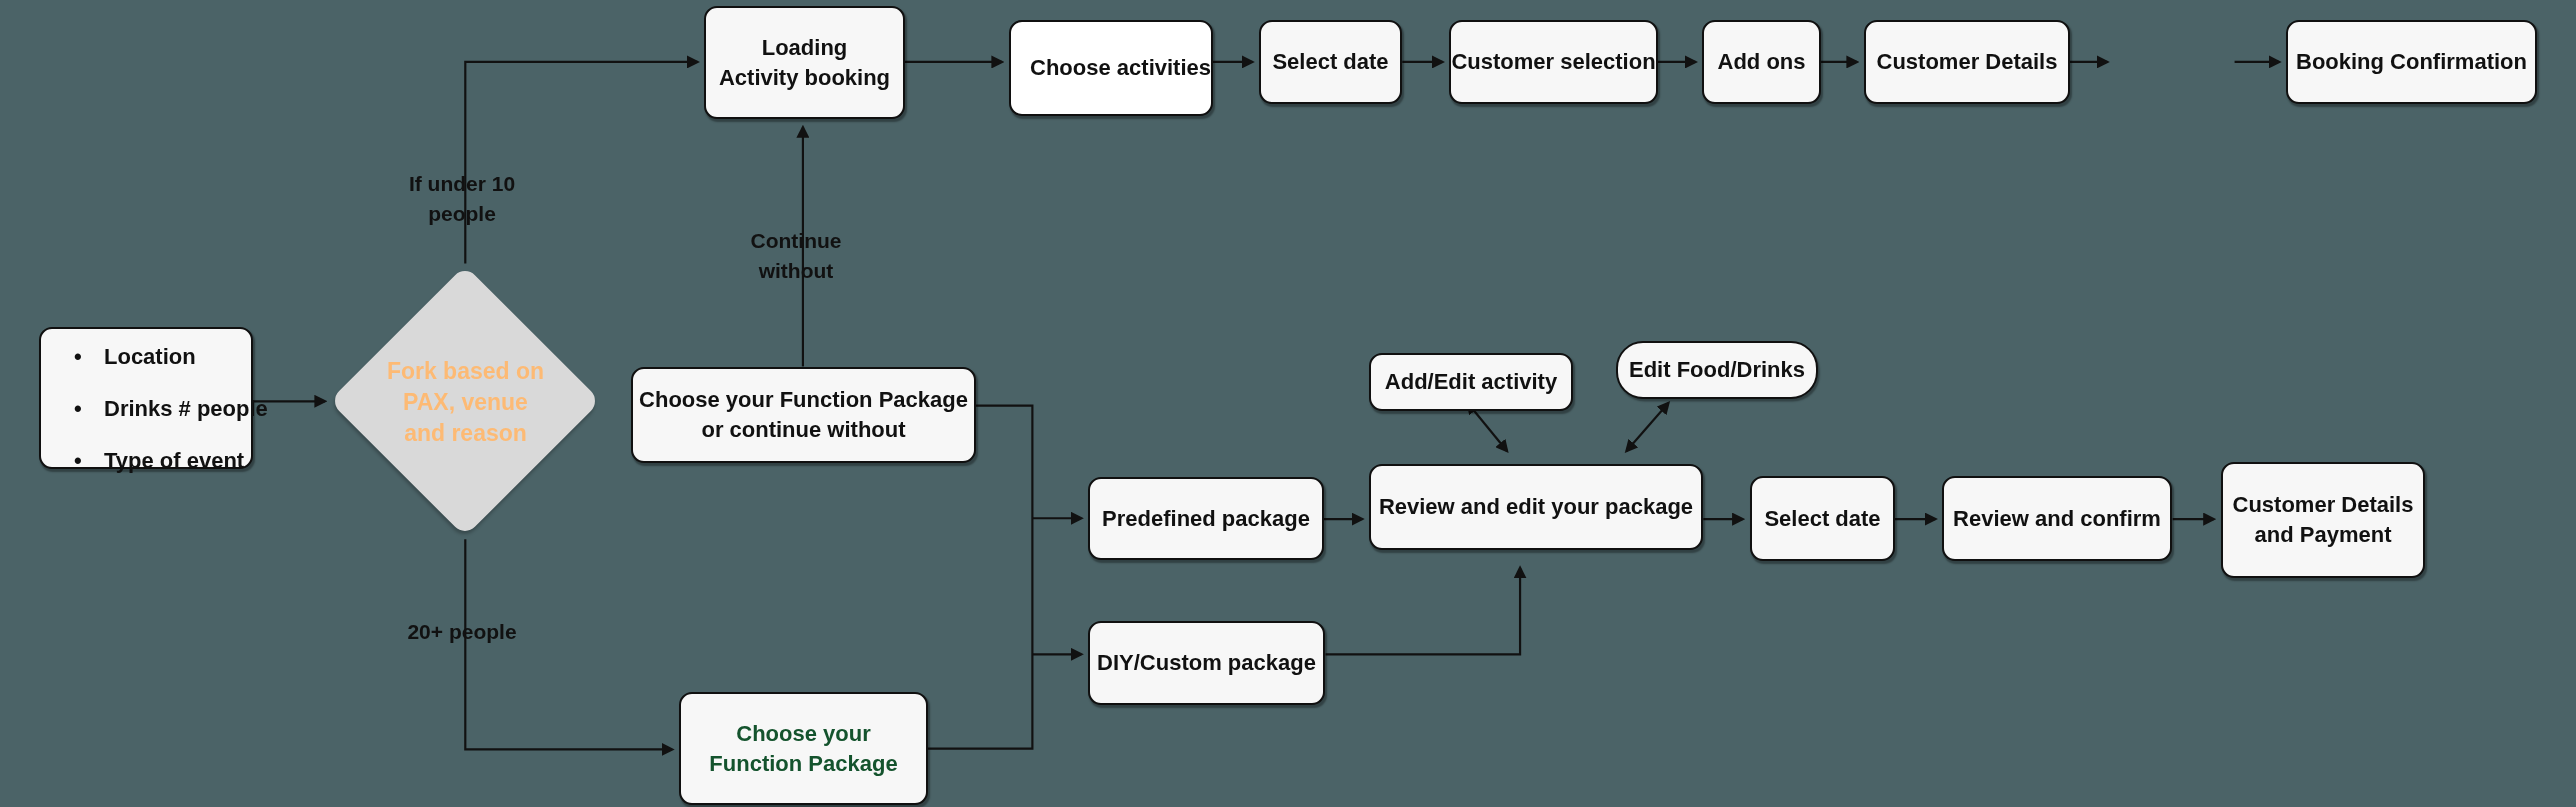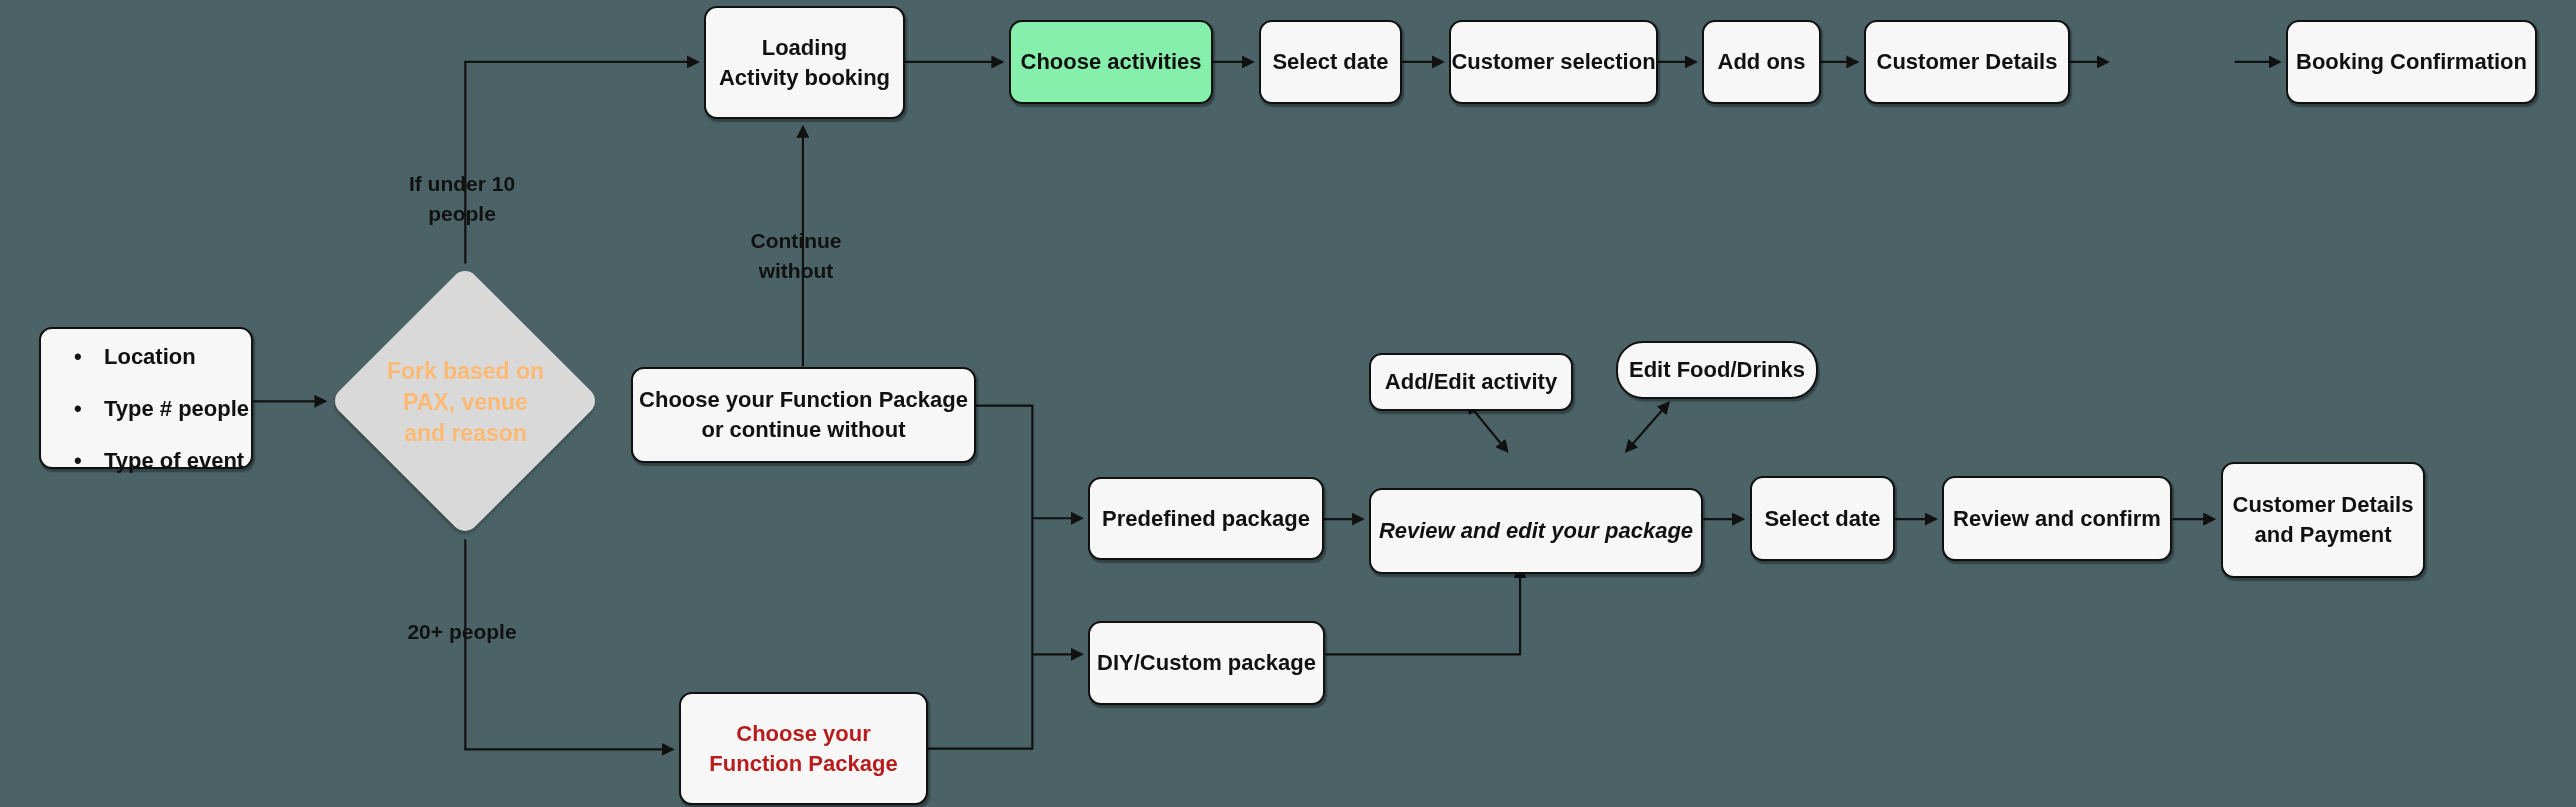--- a/index.html
+++ b/index.html
@@ -86,34 +86,34 @@
       <polyline points="1517,595 1561,595" fill="none" stroke="#111111" stroke-width="2.5" marker-end="url(#arrow)"></polyline>
       <polyline points="1952,595 1997,595" fill="none" stroke="#111111" stroke-width="2.5" marker-end="url(#arrow)"></polyline>
       <polyline points="2171,595 2218,595" fill="none" stroke="#111111" stroke-width="2.5" marker-end="url(#arrow)"></polyline>
       <polyline points="2490,595 2537,595" fill="none" stroke="#111111" stroke-width="2.5" marker-end="url(#arrow)"></polyline>
       <polyline points="1727,517 1682,462" fill="none" stroke="#111111" stroke-width="2.5" marker-end="url(#arrow)" marker-start="url(#arrow)"></polyline>
       <polyline points="1864,517 1912,462" fill="none" stroke="#111111" stroke-width="2.5" marker-end="url(#arrow)" marker-start="url(#arrow)"></polyline>
     </svg>
   <div id="nodes">
       <div class="node list" style="left: 39px; top: 327px; width: 214px; height: 142px; background: rgb(247, 247, 247); color: rgb(17, 17, 17);">
         <div class="list-line"><span class="bullet">•</span><span>Location</span></div>
-        <div class="list-line"><span class="bullet">•</span><span>Type # people</span></div>
+        <div class="list-line"><span class="bullet">•</span><span>Drinks # people</span></div>
         <div class="list-line"><span class="bullet">•</span><span>Type of event</span></div>
       </div>
       <div class="diamond-shape" style="left: 369px; top: 305px; width: 192px; height: 192px; background: rgb(217, 217, 217);"></div>
       <div class="diamond-text" style="left: 332px; top: 264px; width: 267px; height: 276px; color: #fdba74;">
         <div>Fork based on</div>
         <div>PAX, venue</div>
         <div>and reason</div>
       </div>
       <div class="node process" style="left: 704px; top: 6.1px; width: 201px; height: 113px; background: rgb(247, 247, 247); color: rgb(17, 17, 17);">
         <div style="white-space: nowrap;">Loading</div>
         <div style="white-space: nowrap;">Activity booking</div>
       </div>
-      <div class="node process" style="left: 1009px; top: 20px; width: 204px; height: 84px; background: #86efac; color: rgb(17, 17, 17);">
+      <div class="node process" style="left: 1009px; top: 20px; width: 204px; height: 96px; background: #ffffff; color: rgb(17, 17, 17); align-items: flex-end;">
         <div style="white-space: nowrap;">Choose activities</div>
       </div>
       <div class="node process" style="left: 1259px; top: 20px; width: 143px; height: 84px; background: rgb(247, 247, 247); color: rgb(17, 17, 17);">
         <div style="white-space: nowrap;">Select date</div>
       </div>
       <div class="node process" style="left: 1449px; top: 20px; width: 209px; height: 84px; background: rgb(247, 247, 247); color: rgb(17, 17, 17);">
         <div style="white-space: nowrap;">Customer selection</div>
       </div>
       <div class="node process" style="left: 1702px; top: 20px; width: 119px; height: 84px; background: rgb(247, 247, 247); color: rgb(17, 17, 17);">
         <div style="white-space: nowrap;">Add ons</div>
@@ -130,37 +130,37 @@
       </div>
       <div class="node process" style="left: 1369px; top: 353px; width: 204px; height: 58px; background: rgb(247, 247, 247); color: rgb(17, 17, 17);">
         <div style="white-space: nowrap;">Add/Edit activity</div>
       </div>
       <div class="node process" style="left: 1616px; top: 341px; width: 202px; height: 58px; background: rgb(247, 247, 247); color: rgb(17, 17, 17); border-radius: 27px;">
         <div style="white-space: nowrap;">Edit Food/Drinks</div>
       </div>
       <div class="node process" style="left: 1088px; top: 477px; width: 236px; height: 83px; background: rgb(247, 247, 247); color: rgb(17, 17, 17);">
         <div style="white-space: nowrap;">Predefined package</div>
       </div>
-      <div class="node process" style="left: 1369px; top: 488px; width: 334px; height: 86px; background: rgb(247, 247, 247); color: rgb(17, 17, 17); font-style: italic;">
+      <div class="node process" style="left: 1369px; top: 464px; width: 334px; height: 86px; background: rgb(247, 247, 247); color: rgb(17, 17, 17);">
         <div style="white-space: nowrap;">Review and edit your package</div>
       </div>
       <div class="node process" style="left: 1750px; top: 476px; width: 145px; height: 85px; background: rgb(247, 247, 247); color: rgb(17, 17, 17);">
         <div style="white-space: nowrap;">Select date</div>
       </div>
       <div class="node process" style="left: 1942px; top: 476px; width: 230px; height: 85px; background: rgb(247, 247, 247); color: rgb(17, 17, 17);">
         <div style="white-space: nowrap;">Review and confirm</div>
       </div>
       <div class="node process" style="left: 2221px; top: 462px; width: 204px; height: 116px; background: rgb(247, 247, 247); color: rgb(17, 17, 17);">
         <div style="white-space: nowrap;">Customer Details</div>
         <div style="white-space: nowrap;">and Payment</div>
       </div>
       <div class="node process" style="left: 1088px; top: 621px; width: 237px; height: 84px; background: rgb(247, 247, 247); color: rgb(17, 17, 17);">
         <div style="white-space: nowrap;">DIY/Custom package</div>
       </div>
-      <div class="node process" style="left: 679px; top: 692px; width: 249px; height: 113px; background: rgb(247, 247, 247); color: #b91c1c;">
+      <div class="node process" style="left: 679px; top: 692px; width: 249px; height: 113px; background: rgb(247, 247, 247); color: #14532d;">
         <div style="white-space: nowrap;">Choose your</div>
         <div style="white-space: nowrap;">Function Package</div>
       </div>
       <div class="edge-label" style="left: 462px; top: 199px; color: rgb(17, 17, 17);">
         <div>If under 10</div>
         <div>people</div>
       </div>
       <div class="edge-label" style="left: 796px; top: 256px; color: rgb(17, 17, 17);">
         <div>Continue</div>
         <div>without</div>

